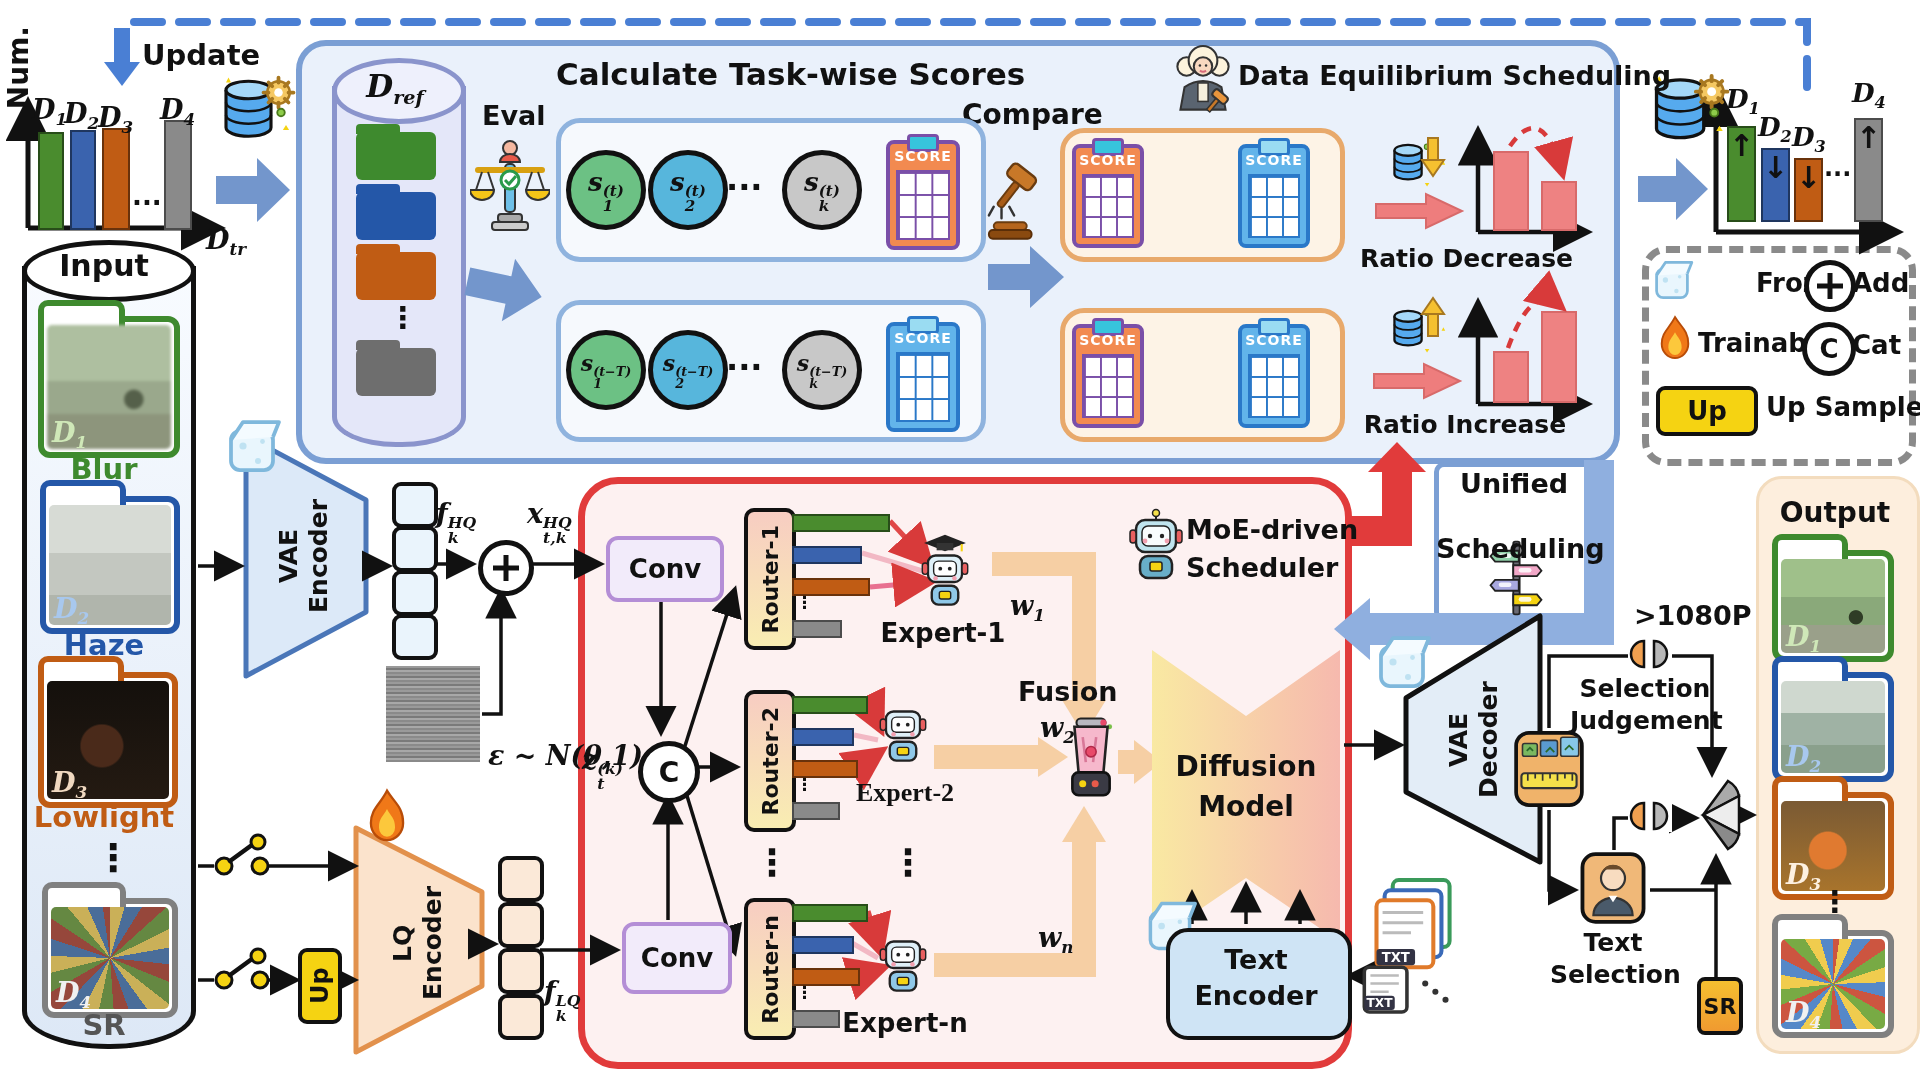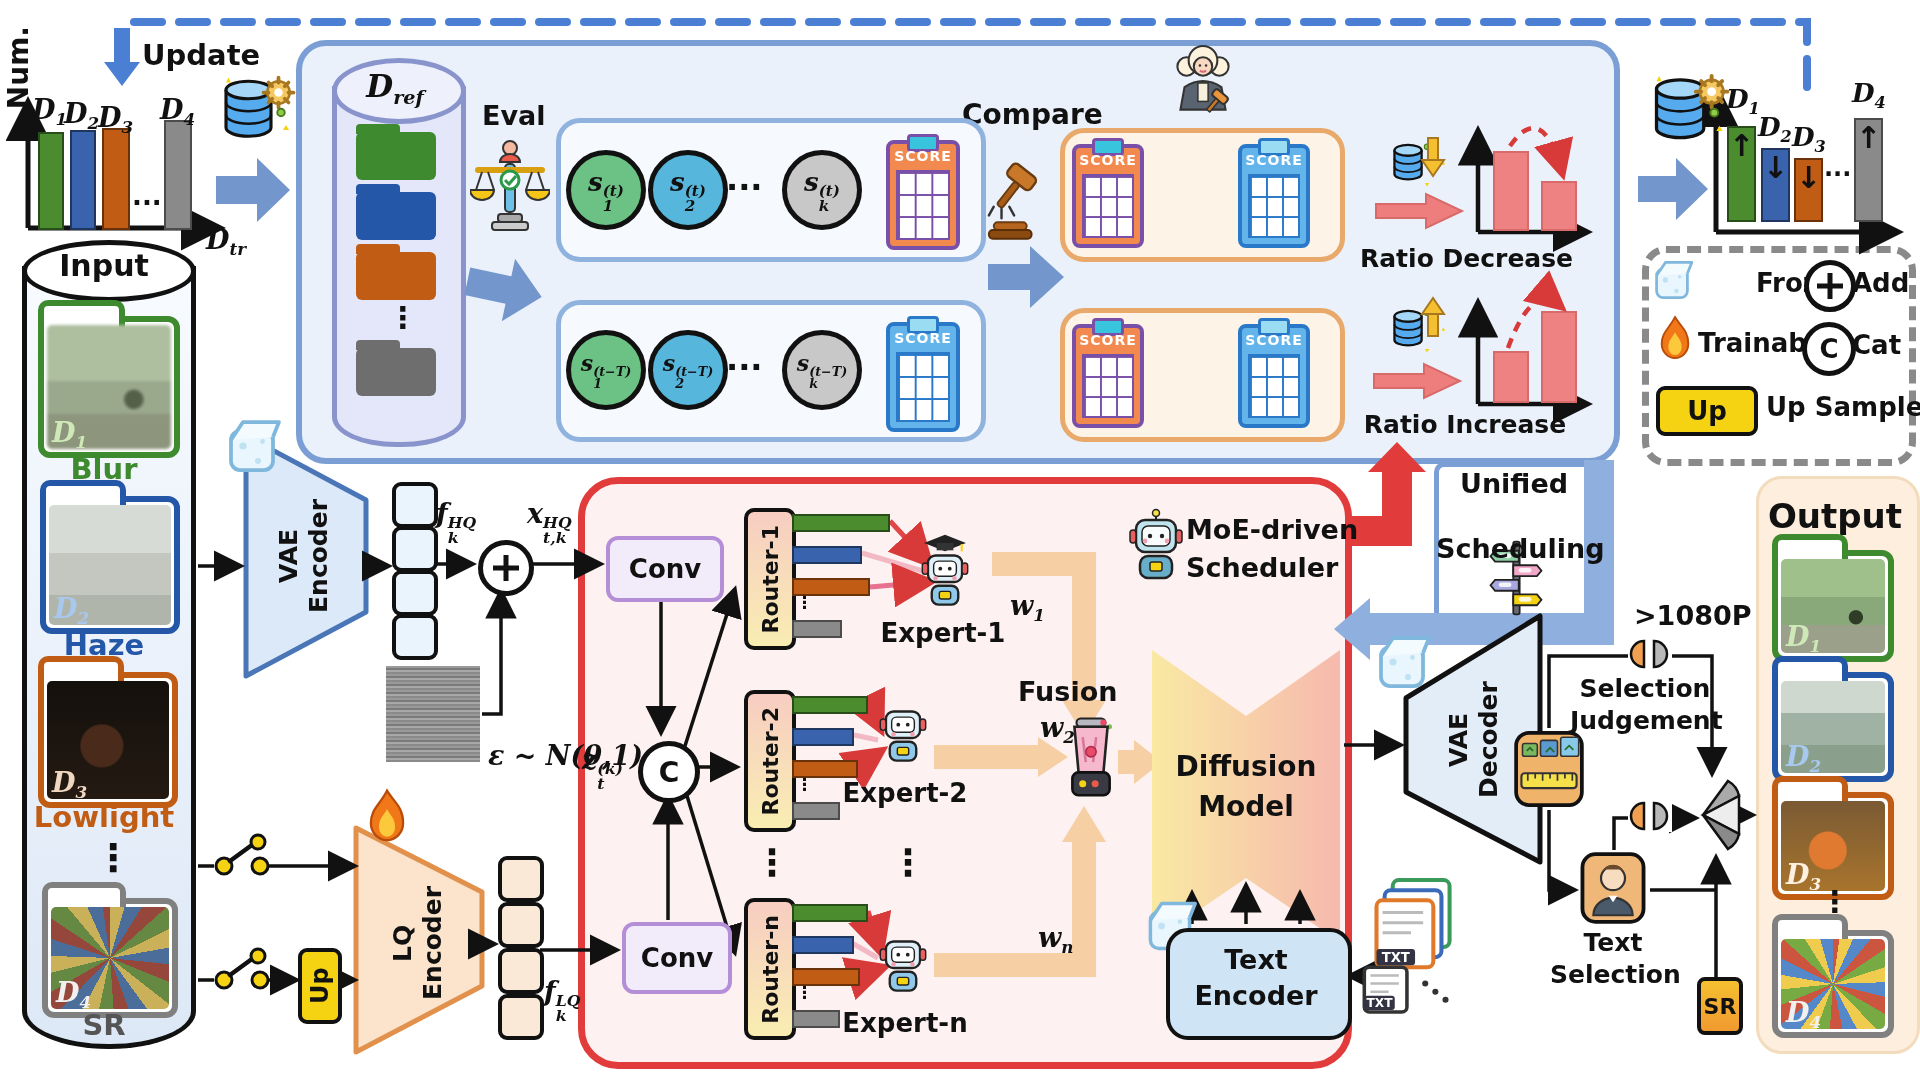--- a/index.html
+++ b/index.html
@@ -485,20 +485,22 @@
     <div class="bar3" style="left:70px;top:130px;width:22px;height:96px;background:#3a63ae;"></div>
     <div class="bar3" style="left:102px;top:128px;width:24px;height:98px;background:#c05c14;"></div>
     <div class="bar3" style="left:164px;top:120px;width:24px;height:106px;background:#8a8a8a;"></div>
     <div class="dots" style="left:132px;top:188px;font-size:26px;">···</div>
     <div class="lbl math" style="left:32px;top:94px;font-size:27px;"><span class="sd">D</span><sub class="dg">1</sub></div>
     <div class="lbl math" style="left:64px;top:98px;font-size:27px;"><span class="sd">D</span><sub class="dg">2</sub></div>
     <div class="lbl math" style="left:98px;top:102px;font-size:27px;"><span class="sd">D</span><sub class="dg">3</sub></div>
     <div class="lbl math" style="left:160px;top:94px;font-size:27px;"><span class="sd">D</span><sub class="dg">4</sub></div>
     <div class="lbl math" style="left:206px;top:224px;font-size:27px;"><span class="sd">D</span><sub class="dg">tr</sub></div>
 
+    <div class="lbl ctr" style="left:556px;top:56px;width:420px;font-size:31px;">Calculate Task-wise Scores</div>
+    <div class="lbl ctr" style="left:1238px;top:60px;width:330px;font-size:27px;">Data Equilibrium Scheduling</div>
     <div class="lbl math ctr" style="left:340px;top:68px;width:110px;font-size:31px;"><span class="sd">D</span><sub class="dg">ref</sub></div>
     <div class="lbl" style="left:482px;top:100px;font-size:27px;">Eval</div>
     <div class="lbl" style="left:962px;top:98px;font-size:28px;">Compare</div>
 
     <div class="minifolder" style="left:356px;top:132px;width:80px;height:48px;background:#3e8a2e;"></div>
     <div class="minifolder" style="left:356px;top:192px;width:80px;height:48px;background:#2457a8;"></div>
     <div class="minifolder" style="left:356px;top:252px;width:80px;height:48px;background:#c05c14;"></div>
     <div class="dots" style="left:388px;top:300px;font-size:30px;">⋮</div>
     <div class="minifolder" style="left:356px;top:348px;width:80px;height:48px;background:#6e6e6e;"></div>
 
@@ -722,21 +724,21 @@
     <div class="bar3" style="left:792px;top:802px;width:44px;height:14px;background:#8a8a8a;"></div>
 
     <div class="bar3" style="left:792px;top:904px;width:72px;height:14px;background:#4a8c2e;"></div>
     <div class="bar3" style="left:792px;top:936px;width:58px;height:14px;background:#3a63ae;"></div>
     <div class="bar3" style="left:792px;top:968px;width:64px;height:14px;background:#c05c14;"></div>
     <div class="dots" style="left:796px;top:982px;font-size:17px;">⋮</div>
     <div class="bar3" style="left:792px;top:1010px;width:44px;height:14px;background:#8a8a8a;"></div>
     <div class="dots" style="left:754px;top:842px;font-size:36px;">⋮</div>
 
     <div class="lbl ctr" style="left:880px;top:618px;width:126px;font-size:26px;">Expert-1</div>
-    <div class="lbl ctr" style="left:842px;top:778px;width:126px;font-size:26px;">Expert-2</div>
+    <div class="lbl ctr" style="left:842px;top:778px;width:126px;font-size:26px;font-family:Liberation Serif, serif;">Expert-2</div>
     <div class="lbl ctr" style="left:842px;top:1008px;width:126px;font-size:26px;">Expert-n</div>
     <div class="dots" style="left:890px;top:842px;font-size:36px;">⋮</div>
     <div class="lbl math" style="left:1010px;top:590px;font-size:27px;"><span>w</span><sub class="dg">1</sub></div>
     <div class="lbl math" style="left:1040px;top:712px;font-size:27px;"><span>w</span><sub class="dg">2</sub></div>
     <div class="lbl math" style="left:1038px;top:922px;font-size:27px;"><span>w</span><sub class="dg">n</sub></div>
     <div class="lbl ctr" style="left:1018px;top:676px;width:96px;font-size:27px;">Fusion</div>
 
     <div class="lbl ctr" style="left:1186px;top:514px;width:152px;font-size:27px;">MoE-driven</div>
     <div class="lbl ctr" style="left:1186px;top:552px;width:152px;font-size:27px;">Scheduler</div>
     <div class="lbl ctr" style="left:1160px;top:750px;width:172px;font-size:28px;">Diffusion</div>
@@ -751,21 +753,21 @@
 
     <div class="lbl" style="left:1634px;top:600px;font-size:27px;">&gt;1080P</div>
     <div class="lbl ctr" style="left:1570px;top:674px;width:150px;font-size:25px;">Selection</div>
     <div class="lbl ctr" style="left:1570px;top:706px;width:150px;font-size:25px;">Judgement</div>
     <div class="lbl ctr" style="left:1550px;top:928px;width:126px;font-size:25px;">Text</div>
     <div class="lbl ctr" style="left:1550px;top:960px;width:126px;font-size:25px;">Selection</div>
     <div class="abs" style="left:1697px;top:977px;width:38px;height:50px;background:linear-gradient(180deg,#f5c030,#f09a30);border:4px solid #111;border-radius:8px;display:flex;align-items:center;justify-content:center;font-weight:bold;font-size:22px;">
         <span>SR</span>
       </div>
 
-    <div class="lbl ctr" style="left:1756px;top:496px;width:158px;font-size:34px;">Output</div>
+    <div class="lbl ctr" style="left:1756px;top:496px;width:158px;font-size:28px;">Output</div>
     <div class="folder" style="--c:#3e8a2e;left:1772px;top:550px;width:110px;height:100px;">
       <div class="ftab"></div>
         <div class="fimg img-blur-o"></div>
       <div class="dlab math" style="color:#cfe8b8;"><span class="sd">D</span><sub class="dg">1</sub></div>
       </div>
     <div class="folder" style="--c:#2457a8;left:1772px;top:672px;width:110px;height:98px;">
       <div class="ftab"></div>
         <div class="fimg img-haze-o"></div>
       <div class="dlab math" style="color:#a8c8ee;"><span class="sd">D</span><sub class="dg">2</sub></div>
       </div>

